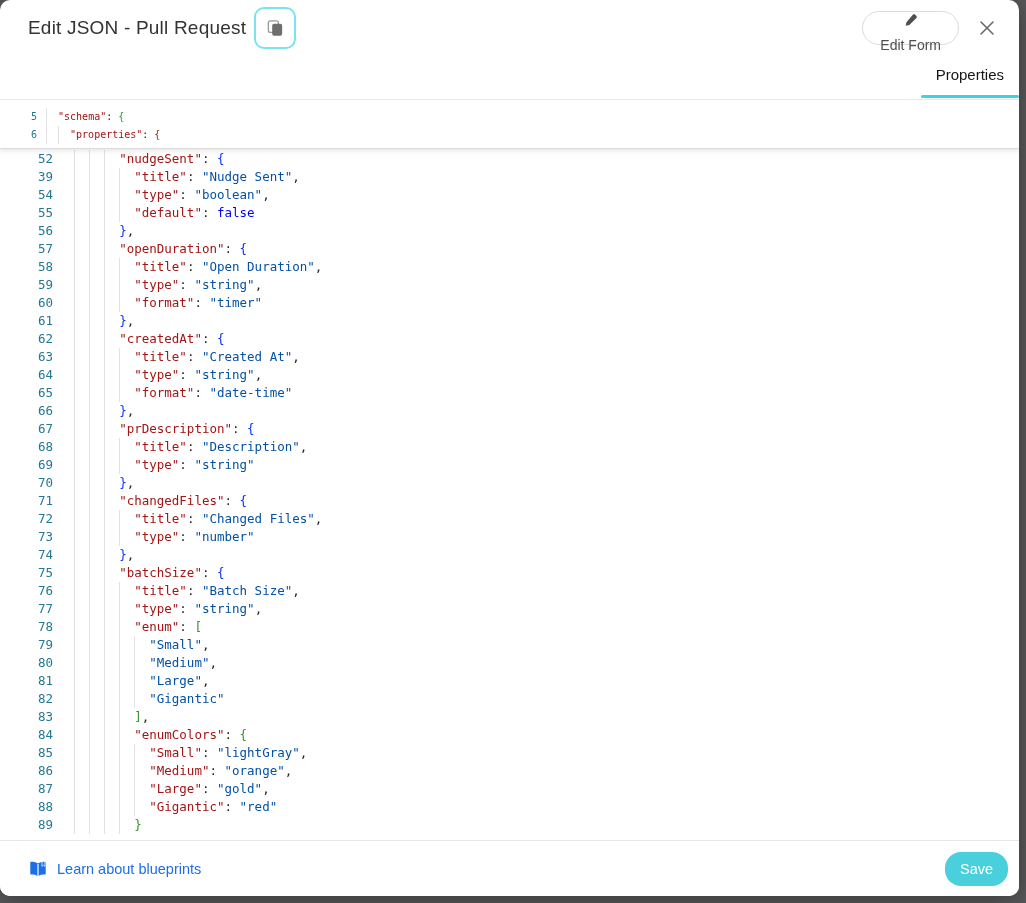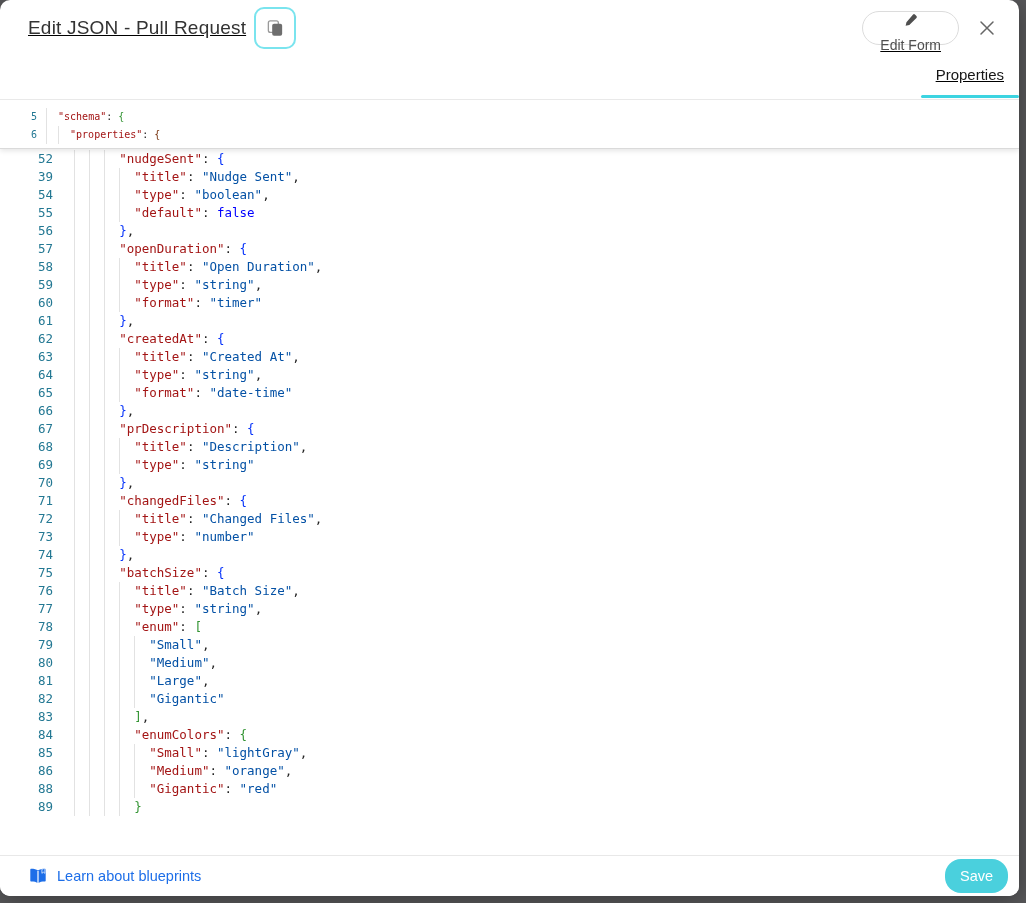--- a/index.html
+++ b/index.html
@@ -10,21 +10,20 @@
     background: var(--backdrop, #58585a);
     font-family: "Liberation Sans", sans-serif;
   }
   .modal {
     position: absolute; left: 0; top: 0;
     width: 1019px; height: 896px;
     background: #ffffff;
     border-radius: 10px;
     box-shadow: 0 4px 24px rgba(0,0,0,.35);
     overflow: hidden;
-    text-decoration: underline;
   }
   
   .header {
     height: 56px;
     display: flex; align-items: center;
     padding: 0 14px 0 28px;
   }
   .title {
     font-size: 19px; font-weight: 500; color: #333;
     letter-spacing: .2px;
@@ -106,21 +105,21 @@
   .tk-k  { color: var(--c-key, #a31515); }
   .tk-s  { color: var(--c-str, #0451a5); }
   .tk-w  { color: var(--c-kw, #0000ff); }
   .tk-p  { color: var(--c-p, #242424); }
   .tk-b1 { color: var(--c-b1, #0431fa); }
   .tk-b2 { color: var(--c-b2, #319331); }
   .tk-b3 { color: var(--c-b3, #7b3814); }
   
   .footer {
     position: absolute; left: 0; right: 0; bottom: 0;
-    height: 41px;
+    height: 56px;
     border-top: 1px solid #e8e8e8;
     background: #fff;
     display: flex; align-items: center; justify-content: space-between;
     padding: 0 11px 0 28px;
   }
   .learn-link {
     display: flex; align-items: center; gap: 9px;
     color: var(--link, #1d6ee8); font-size: 14.5px;
     background: none; border: none; cursor: pointer;
     font-family: "Liberation Sans", sans-serif;
@@ -203,20 +202,21 @@
         <div class="cl"><span class="ln">77</span><span class="cd"><span class="g"></span><span class="g"></span><span class="g"></span><span class="g"></span><span class="tk-k">"type"</span><span class="tk-p">: </span><span class="tk-s">"string"</span><span class="tk-p">,</span></span></div>
         <div class="cl"><span class="ln">78</span><span class="cd"><span class="g"></span><span class="g"></span><span class="g"></span><span class="g"></span><span class="tk-k">"enum"</span><span class="tk-p">: </span><span class="tk-b2">[</span></span></div>
         <div class="cl"><span class="ln">79</span><span class="cd"><span class="g"></span><span class="g"></span><span class="g"></span><span class="g"></span><span class="g"></span><span class="tk-s">"Small"</span><span class="tk-p">,</span></span></div>
         <div class="cl"><span class="ln">80</span><span class="cd"><span class="g"></span><span class="g"></span><span class="g"></span><span class="g"></span><span class="g"></span><span class="tk-s">"Medium"</span><span class="tk-p">,</span></span></div>
         <div class="cl"><span class="ln">81</span><span class="cd"><span class="g"></span><span class="g"></span><span class="g"></span><span class="g"></span><span class="g"></span><span class="tk-s">"Large"</span><span class="tk-p">,</span></span></div>
         <div class="cl"><span class="ln">82</span><span class="cd"><span class="g"></span><span class="g"></span><span class="g"></span><span class="g"></span><span class="g"></span><span class="tk-s">"Gigantic"</span></span></div>
         <div class="cl"><span class="ln">83</span><span class="cd"><span class="g"></span><span class="g"></span><span class="g"></span><span class="g"></span><span class="tk-b2">]</span><span class="tk-p">,</span></span></div>
         <div class="cl"><span class="ln">84</span><span class="cd"><span class="g"></span><span class="g"></span><span class="g"></span><span class="g"></span><span class="tk-k">"enumColors"</span><span class="tk-p">: </span><span class="tk-b2">{</span></span></div>
         <div class="cl"><span class="ln">85</span><span class="cd"><span class="g"></span><span class="g"></span><span class="g"></span><span class="g"></span><span class="g"></span><span class="tk-k">"Small"</span><span class="tk-p">: </span><span class="tk-s">"lightGray"</span><span class="tk-p">,</span></span></div>
         <div class="cl"><span class="ln">86</span><span class="cd"><span class="g"></span><span class="g"></span><span class="g"></span><span class="g"></span><span class="g"></span><span class="tk-k">"Medium"</span><span class="tk-p">: </span><span class="tk-s">"orange"</span><span class="tk-p">,</span></span></div>
+        <div class="cl"><span class="ln">87</span><span class="cd"><span class="g"></span><span class="g"></span><span class="g"></span><span class="g"></span><span class="g"></span><span class="tk-k">"Large"</span><span class="tk-p">: </span><span class="tk-s">"gold"</span><span class="tk-p">,</span></span></div>
         <div class="cl"><span class="ln">88</span><span class="cd"><span class="g"></span><span class="g"></span><span class="g"></span><span class="g"></span><span class="g"></span><span class="tk-k">"Gigantic"</span><span class="tk-p">: </span><span class="tk-s">"red"</span></span></div>
         <div class="cl"><span class="ln">89</span><span class="cd"><span class="g"></span><span class="g"></span><span class="g"></span><span class="g"></span><span class="tk-b2">}</span></span></div>
       </div>
     <div class="sticky">
         <div class="cl"><span class="ln">5</span><span class="cd"><span class="g"></span><span class="tk-k">"schema"</span><span class="tk-p">: </span><span class="tk-b2">{</span></span></div>
         <div class="cl"><span class="ln">6</span><span class="cd"><span class="g"></span><span class="g"></span><span class="tk-k">"properties"</span><span class="tk-p">: </span><span class="tk-b3">{</span></span></div>
       </div>
   </div>
 
   <div class="footer">

